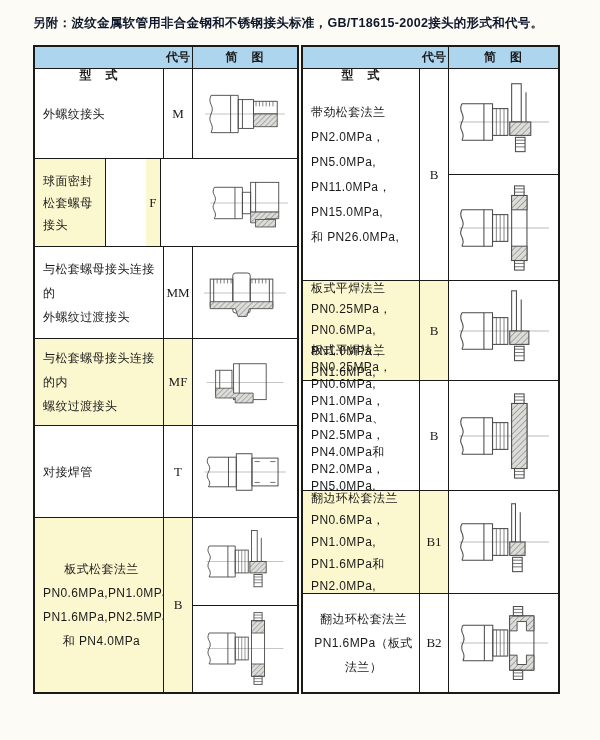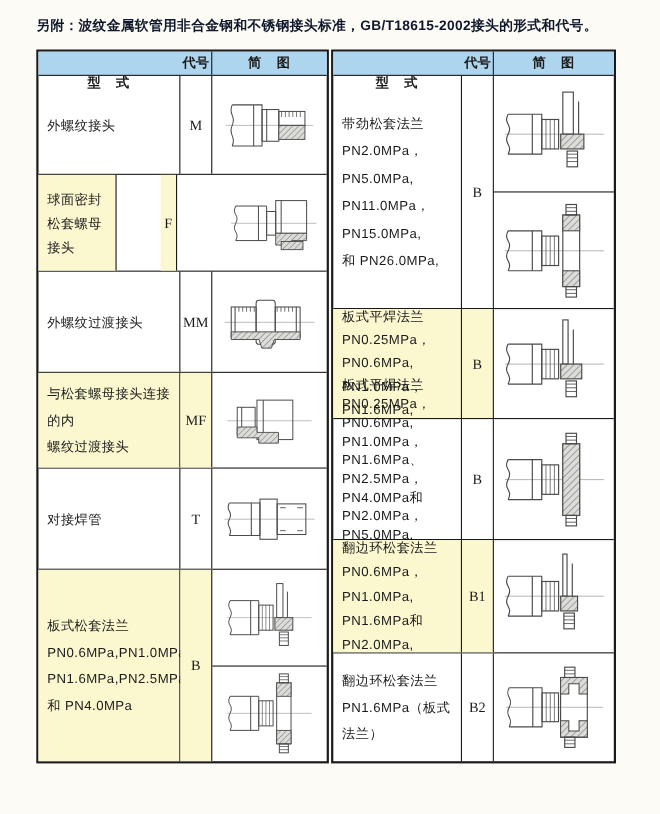--- a/index.html
+++ b/index.html
@@ -25,21 +25,21 @@
   .lt{--wt:129px;--wc:29px;width:266px;}
   .rt{--wt:117px;--wc:29px;width:259px;margin-left:2px;}
   .hrow{display:flex;height:22px;background:var(--blue);border-bottom:1px solid var(--border);box-sizing:border-box;}
   .hc{display:flex;align-items:center;justify-content:center;font-size:12px;font-weight:bold;
       border-right:1px solid var(--border);box-sizing:border-box;letter-spacing:1px;}
   .hc:last-child{border-right:none;}
   .hc-type{width:var(--wt);margin-top:28px;}
   .hc-code{width:var(--wc);letter-spacing:0;}
   .hc-diag{flex:1;}
   .row{display:flex;border-bottom:1px solid var(--border);box-sizing:border-box;}
-  .row:last-child{border-bottom:none;}
+  .row:last-child{border-bottom:none;text-align:center;}
   .c{border-right:1px solid var(--border);box-sizing:border-box;}
   .c:last-child{border-right:none;}
   .type-cell{
     width:var(--wt);display:flex;flex-direction:column;justify-content:center;
     padding:4px 3px 4px 8px;font-size:12px;line-height:22px;letter-spacing:0.4px;
   }
   .code-cell{
     width:var(--wc);display:flex;align-items:center;justify-content:center;
     font-family:"Liberation Serif","DejaVu Serif",serif;font-size:13px;
   }
@@ -118,20 +118,21 @@
                   <rect x="52" y="21" width="34" height="36" fill="none" stroke="#4a4a4a" stroke-width="1.1"></rect>
                   <line x1="58" y1="21" x2="58" y2="57" fill="none" stroke="#4a4a4a" stroke-width="1.1"></line>
                   <path d="M52 57 h34 v8 h-16 l-6 5 h-12 z" fill="url(#hp2)" stroke="#4a4a4a"></path>
                   <rect x="58" y="66" width="24" height="9" fill="url(#hp2)" stroke="#4a4a4a"></rect>
                 </svg>
               </div>
             </div>
           </div>
           <div class="row" style="height: 92px;">
             <div class="c type-cell" style="line-height: 24px;">
+              <div class="tline">与松套螺母接头连接的</div>
               <div class="tline">外螺纹过渡接头</div>
             </div>
             <div class="c code-cell">MM</div>
             <div class="c diag-cell">
               <div class="dsub">
                 <svg width="96" height="80" viewBox="0 0 100 92" preserveAspectRatio="xMidYMid meet">
                   <defs>
                     <pattern id="hp3" width="4.5" height="4.5" patternUnits="userSpaceOnUse" patternTransform="rotate(45)">
                       <rect width="4.5" height="4.5" fill="#dcdcd8"></rect>
                       <line x1="0" y1="0" x2="0" y2="4.5" stroke="#777" stroke-width="1.2"></line>

